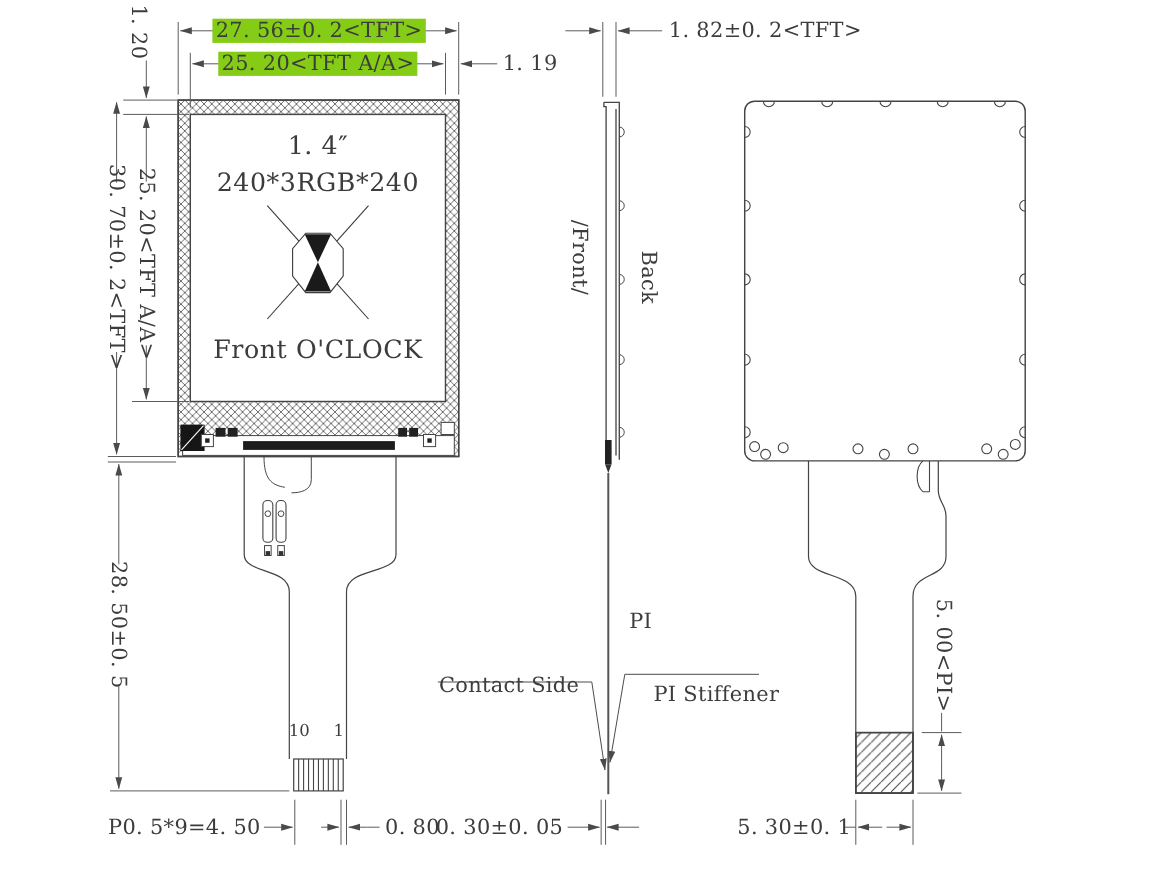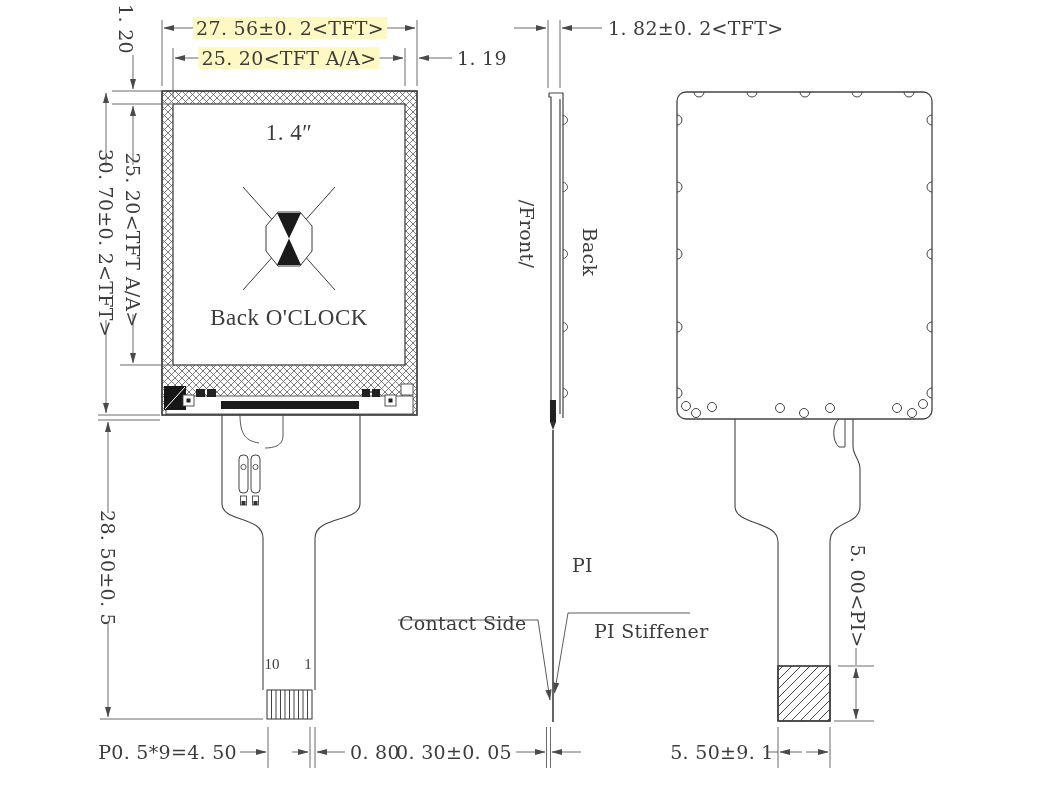--- a/index.html
+++ b/index.html
@@ -1,27 +1,27 @@
 <!DOCTYPE html>
 <html><head>
 <meta charset="utf-8">
 <style>
   html,body{margin:0;padding:0;background:#fff;}
   #canvas{position:relative;width:1052px;height:795px;background:#fff;overflow:hidden;
           font-family:"DejaVu Serif","Liberation Serif",serif;color:#3c3c3c;}
   svg{position:absolute;left:0;top:0;}
   .txt{position:absolute;white-space:nowrap;color:#3c3c3c;}
   .dim{font-size:19px;letter-spacing:.3px;}
-  .big{font-size:23px;letter-spacing:.5px;font-family:Liberation Serif, serif;}
-  .small{font-size:15px;font-family:Liberation Serif, serif;}
+  .big{font-size:23px;letter-spacing:.5px;}
+  .small{font-size:15px;}
   .cc{transform:translate(-50%,-50%);}
   .cl{transform:translate(0,-50%);text-align:right;}
   .cr{transform:translate(-100%,-50%);text-align:right;}
   .vc{transform:translate(-50%,-50%) rotate(90deg);}
-  .bg{background:#fef9c3;padding:0 3px;}
+  .bg{background:#84cc16;padding:0 3px;}
 </style>
 </head>
 <body>
 
 <div id="canvas">
 
 <svg width="1052" height="795" viewBox="0 0 1052 795">
   <defs>
     <pattern id="xhatch" width="7" height="7" patternUnits="userSpaceOnUse">
       <path d="M0,0 L7,7 M7,0 L0,7" stroke="#5a5a5a" stroke-width="0.8" fill="none"></path>
@@ -212,32 +212,33 @@
 <div class="txt dim cc bg" style="left:290px;top:28px">27. 56±0. 2&lt;TFT&gt;</div>
 <div class="txt dim cc bg" style="left:289px;top:58px">25. 20&lt;TFT A/A&gt;</div>
 <div class="txt dim cl" style="left:457px;top:58px">1. 19</div>
 <div class="txt dim vc" style="left:126px;top:29px">1. 20</div>
 <div class="txt dim cl" style="left:608px;top:28px">1. 82±0. 2&lt;TFT&gt;</div>
 <div class="txt dim vc" style="left:106px;top:243px">30. 70±0. 2&lt;TFT&gt;</div>
 <div class="txt dim vc" style="left:133px;top:240px">25. 20&lt;TFT A/A&gt;</div>
 <div class="txt dim vc" style="left:108px;top:568px">28. 50±0. 5</div>
 
 <div class="txt big cc" style="left:289px;top:133px">1. 4″</div>
-<div class="txt big cc" style="left:289px;top:318px">Back O'CLOCK</div>
+<div class="txt big cc" style="left:289px;top:167px">240*3RGB*240</div>
+<div class="txt big cc" style="left:289px;top:318px">Front O'CLOCK</div>
 
 <div class="txt dim vc" style="left:527px;top:234px">/Front/</div>
 <div class="txt dim vc" style="left:590px;top:252px">Back</div>
 
 <div class="txt small cc" style="left:272px;top:664px">10</div>
 <div class="txt small cc" style="left:308px;top:664px">1</div>
 
 <div class="txt dim cr" style="left:237px;top:752px">P0. 5*9=4. 50</div>
 <div class="txt dim cl" style="left:350px;top:752px">0. 80</div>
 <div class="txt dim cr" style="left:512px;top:752px">0. 30±0. 05</div>
 
 <div class="txt dim cl" style="left:399px;top:623px">Contact Side</div>
 <div class="txt dim cl" style="left:572px;top:565px">PI</div>
 <div class="txt dim cl" style="left:594px;top:631px">PI Stiffener</div>
 
 <div class="txt dim vc" style="left:858px;top:596px">5. 00&lt;PI&gt;</div>
-<div class="txt dim cc" style="left:722px;top:752px">5. 50±9. 1</div>
+<div class="txt dim cc" style="left:722px;top:752px">5. 30±0. 1</div>
 
 </div>
 
 </body></html>

